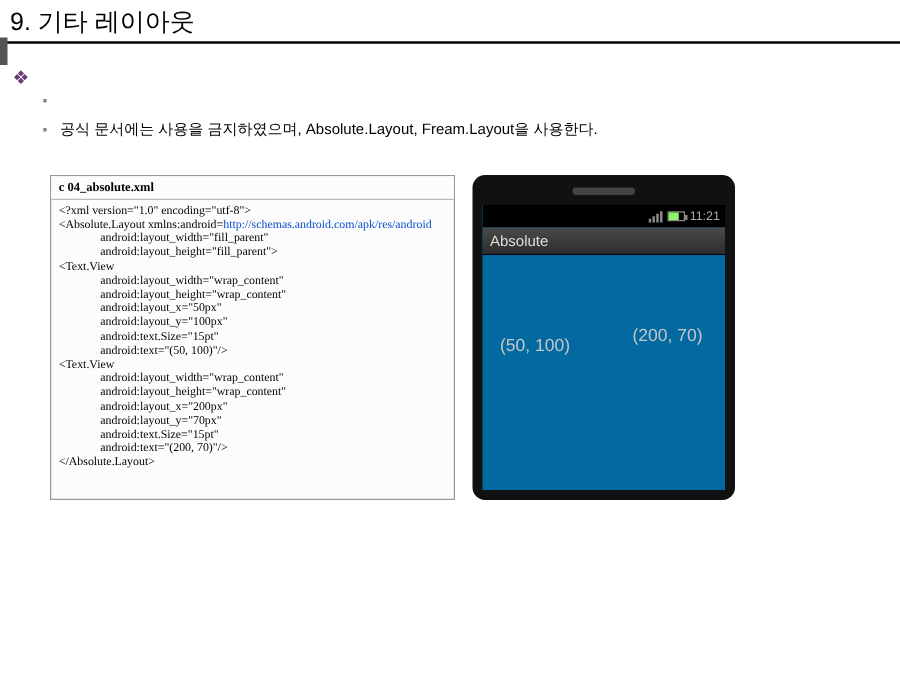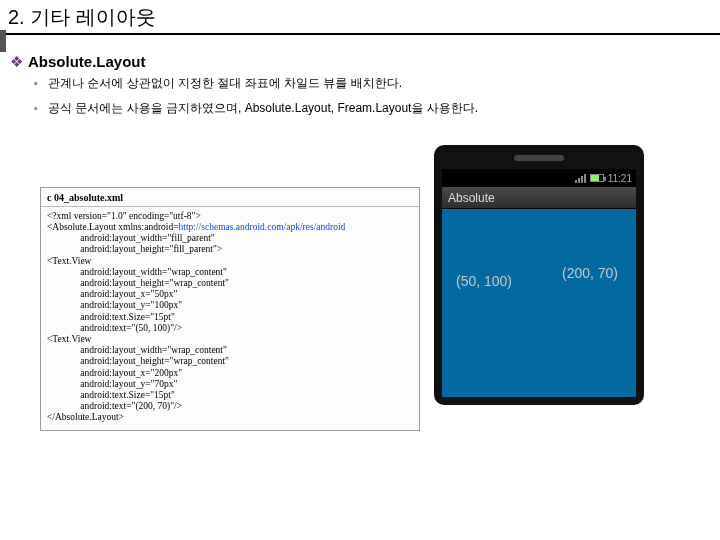--- a/index.html
+++ b/index.html
@@ -58,27 +58,26 @@
   }
   .sub-text {
     font-size: 12px;
   }
   .content-row {
     display: flex;
     gap: 14px;
     padding: 18px 12px 0 40px;
   }
   .code-card {
-    width: 380px;
+    width: 324px;
     border: 1px solid #999;
     background: #fcfcfc;
     font-family: "Times New Roman", serif;
     font-size: 9.5px;
     line-height: 1.18;
-    margin-top: 42px;
   }
   .code-card-title {
     background: #fcfcfc;
     padding: 4px 6px 2px 6px;
     font-weight: bold;
     font-size: 10px;
     border-bottom: 1px solid #bbb;
   }
   .code-body {
     padding: 4px 6px 6px 6px;
@@ -150,32 +149,30 @@
   .coord {
     position: absolute;
     font-size: 14px;
     color: #c6c6c6;
     white-space: nowrap;
   }
 </style>
 </head>
 <body>
 
-<div class="page-title">2. 기타 레이아웃</div>
+<div class="page-title">9. 기타 레이아웃</div>
 <div class="decor-bar"></div>
 
 <div class="section">
   <div class="sec-head">
     <span class="bullet-dia">❖</span>
-    <span class="sec-title">Absolute.Layout</span>
   </div>
   <div class="sub-list">
     <div class="sub-row">
       <span class="bullet-sq">▪</span>
-      <span class="sub-text">관계나 순서에 상관없이 지정한 절대 좌표에 차일드 뷰를 배치한다.</span>
     </div>
     <div class="sub-row">
       <span class="bullet-sq">▪</span>
       <span class="sub-text">공식 문서에는 사용을 금지하였으며, Absolute.Layout, Fream.Layout을 사용한다.</span>
     </div>
   </div>
 </div>
 
 <div class="content-row">
   <div class="code-card">

